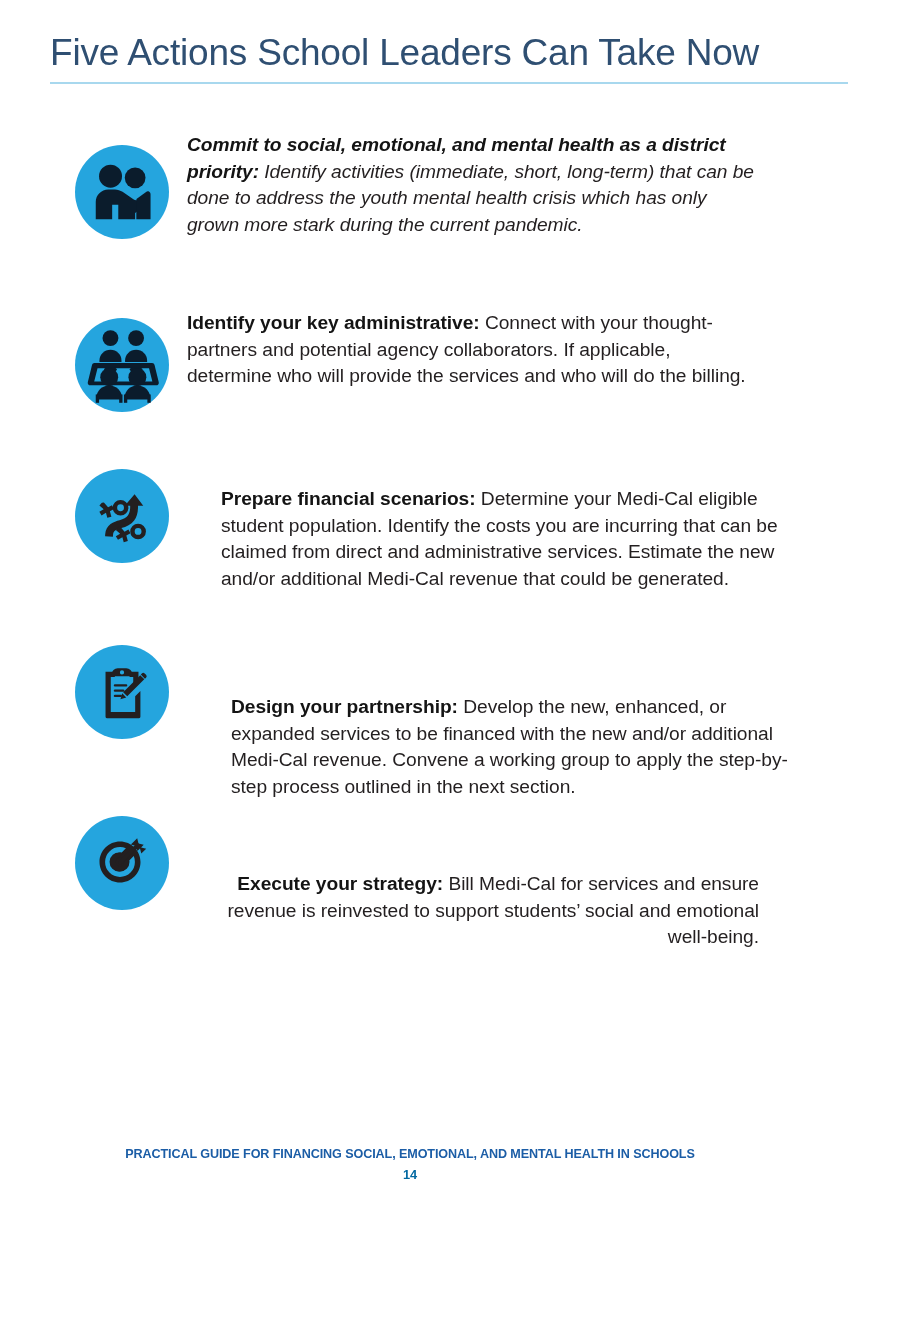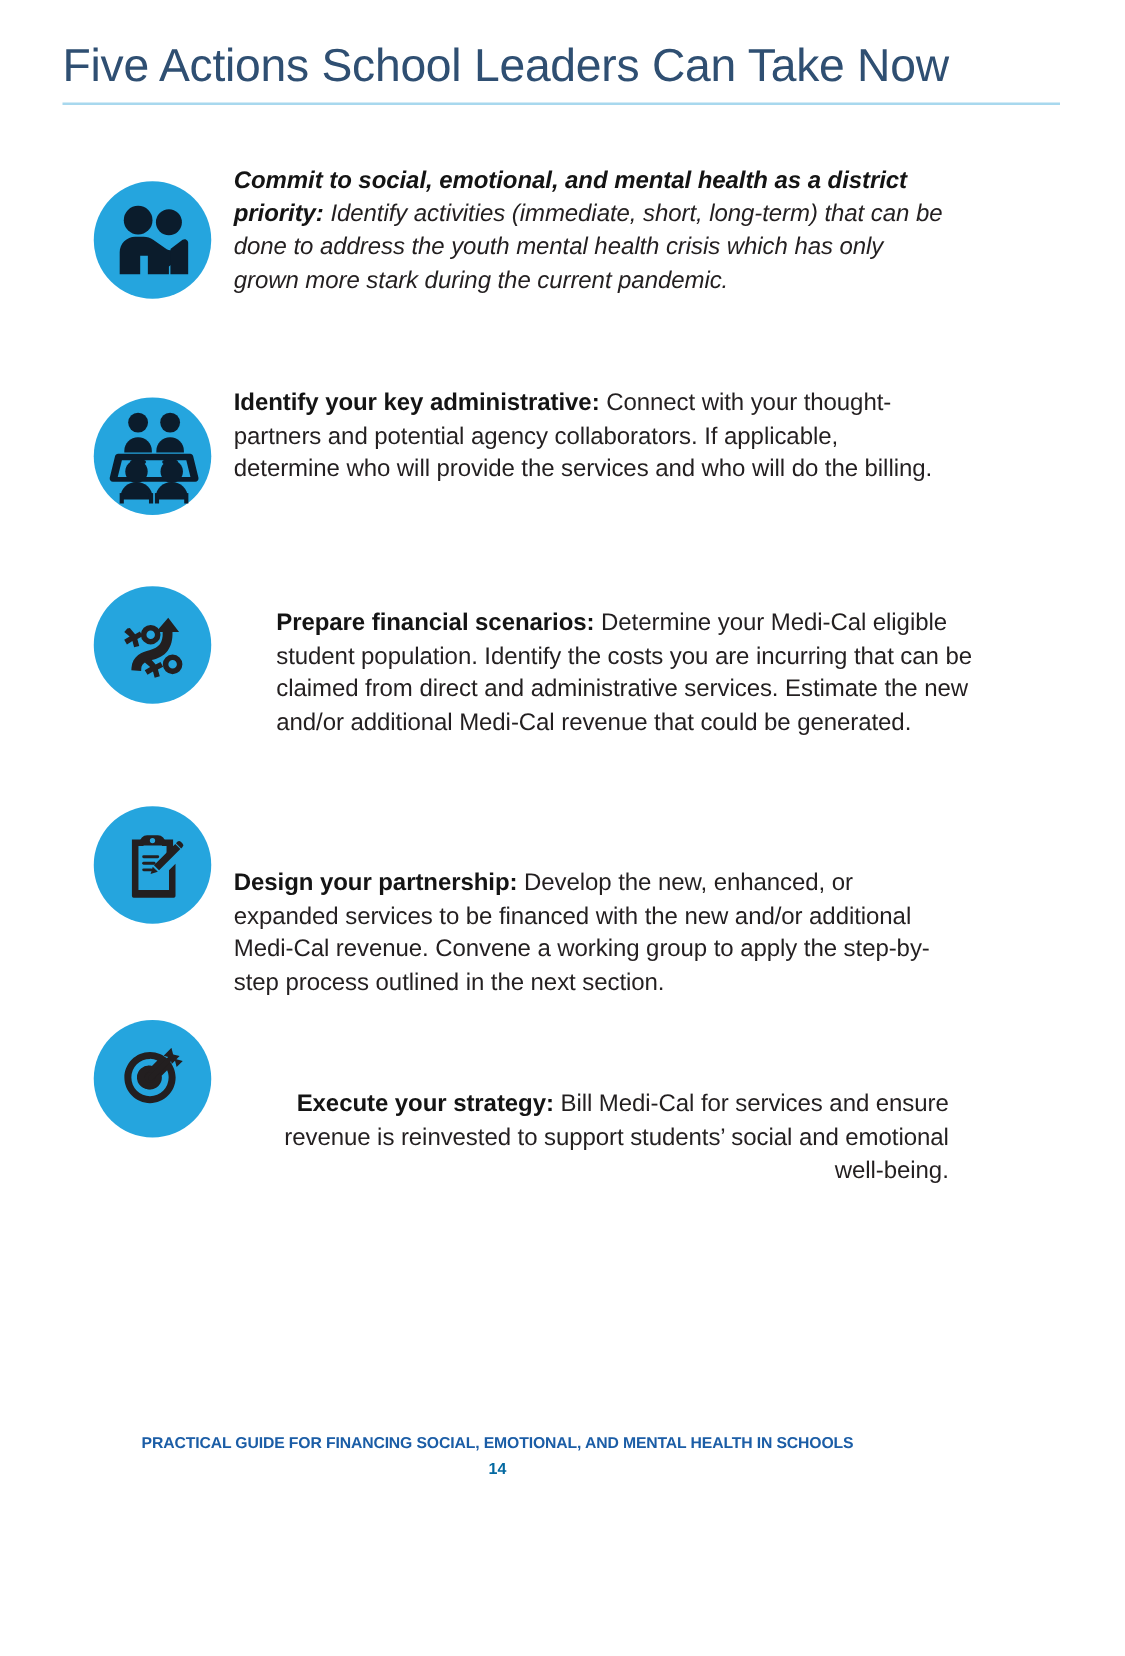--- a/index.html
+++ b/index.html
@@ -93,30 +93,30 @@
   #row-1 { top: 310px; }
   #row-1 .icon-badge { top: 8px; }
   #row-1 .action-text { top: 0px; }
 
   #row-2 { top: 486px; }
   #row-2 .icon-badge { top: -17px; }
   #row-2 .action-text { top: 0px; margin-left: 34px; }
 
   #row-3 { top: 694px; }
   #row-3 .icon-badge { top: -49px; }
-  #row-3 .action-text { top: 0px; }
+  #row-3 .action-text { top: 0px; margin-left: 44px; }
 
   #row-4 { top: 871px; }
   #row-4 .icon-badge { top: -55px; }
   #row-4 .action-text { top: 0px; text-align: right; }
 
   
   .footer {
     position: absolute;
-    left: 0;
+    left: 12px;
     top: 1145px;
     width: 796px;
     text-align: center;
   }
   .footer-title {
     font-size: 12.6px;
     font-weight: 700;
     color: #1b5da6;
     letter-spacing: -0.1px;
     line-height: 18px;

